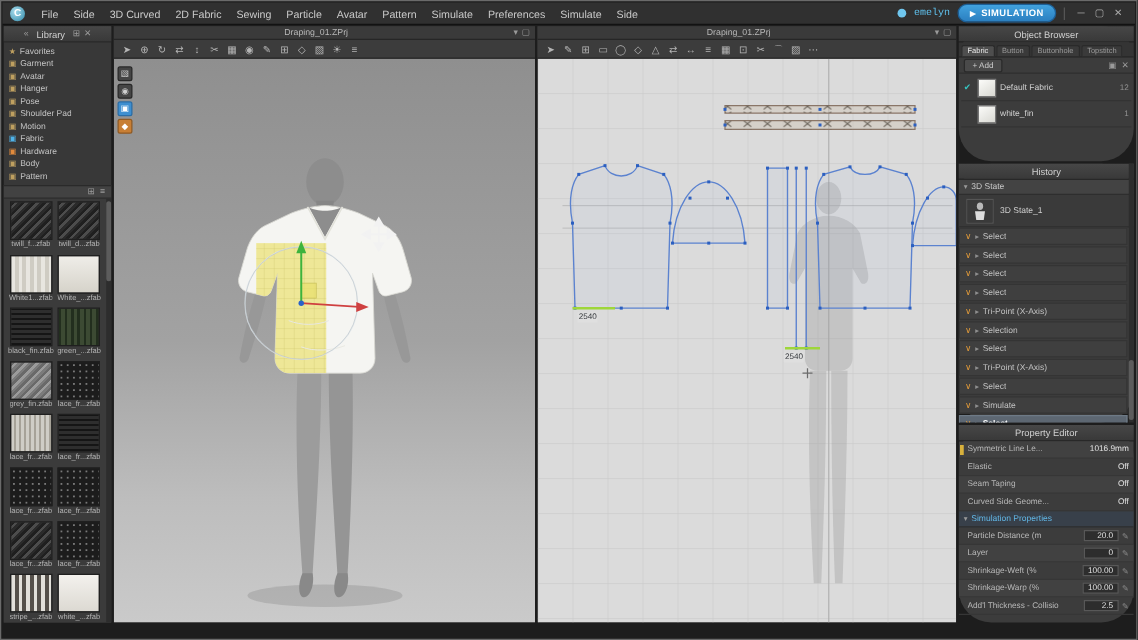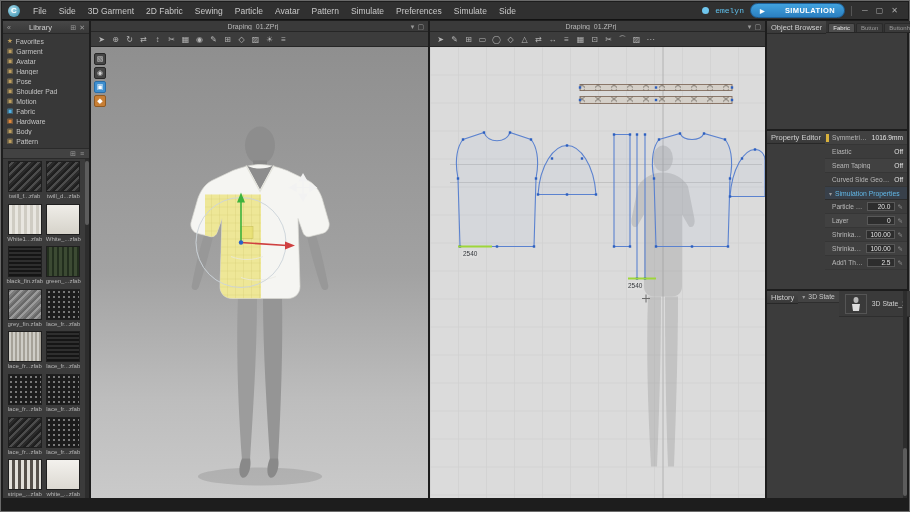--- a/index.html
+++ b/index.html
@@ -13,33 +13,33 @@
 .logo{width:12px;height:12px;border-radius:50%;flex:0 0 auto;
   background:radial-gradient(circle at 35% 35%,#a8dcec,#2f88a8);color:#fff;font-size:8px;
   font-weight:bold;display:flex;align-items:center;justify-content:center;margin-right:6px;}
 .menu-items{display:flex;align-items:center;}
 .menu-item{color:#c9c9c9;font-size:8.5px;padding:2px 6px;cursor:default;white-space:nowrap;}
 .menubar-right{margin-left:auto;display:flex;align-items:center;gap:6px;}
 .user-dot{width:7px;height:7px;border-radius:50%;background:#6fc6ee;}
 .user-name{color:#5fc0ec;font-size:8px;font-family:Liberation Mono, monospace;}
 .sim-btn{background:linear-gradient(#41a2de,#2b7fc0);border:1px solid #1d5f96;border-radius:9px;
   color:#fff;font-size:7.5px;font-weight:bold;padding:2px 9px;display:flex;align-items:center;
-  gap:20px;letter-spacing:.4px;cursor:pointer;}
+  gap:4px;letter-spacing:.4px;cursor:pointer;}
 .sim-ic{font-size:6px;}
 .win-sep{width:1px;height:10px;background:#555;}
 .window-controls{display:flex;align-items:center;}
 .win-icon{color:#aaa;font-size:8px;padding:0 4px;cursor:pointer;}
 
 
 .workspace{position:absolute;top:20px;left:2px;right:2px;bottom:13px;display:flex;gap:2px;}
 
 
 .sidebar{width:86px;flex:0 0 86px;display:flex;flex-direction:column;background:#383838;min-width:0;}
 .panel-header{height:13px;background:linear-gradient(#474747,#393939);display:flex;align-items:center;
-  padding:0 4px;gap:3px;border-bottom:1px solid #282828;flex:0 0 auto;}
+  padding:0 16px;gap:3px;border-bottom:1px solid #282828;flex:0 0 auto;}
 .ph-title{color:#d0d0d0;font-size:7.5px;flex:1;text-align:center;white-space:nowrap;overflow:hidden;}
 .mini-icon{color:#9a9a9a;font-size:7px;line-height:1;cursor:pointer;}
 .lib-list{padding:2px 0;flex:0 0 auto;}
 .lib-item{display:flex;align-items:center;gap:3px;height:10px;padding:0 4px;cursor:pointer;}
 .lib-icon{font-size:6.5px;color:#bfa060;flex:0 0 auto;}
 .lib-icon.acc-blue{color:#4fb3e8;}
 .lib-icon.acc-orange{color:#e08a3c;}
 .lib-label{color:#c4c4c4;font-size:6.8px;white-space:nowrap;overflow:hidden;}
 .swatch-header{height:11px;background:#424242;border-top:1px solid #2a2a2a;border-bottom:1px solid #2a2a2a;
   display:flex;align-items:center;justify-content:flex-end;padding:0 5px;gap:4px;flex:0 0 auto;}
@@ -82,21 +82,21 @@
   font-size:7px;display:flex;align-items:center;justify-content:center;border-radius:2px;cursor:pointer;}
 .strip-icon.active{background:#3e8fd0;color:#fff;border-color:#2a6da6;}
 .strip-icon.accent-orange{background:#c87f35;color:#fff;border-color:#8f5a24;}
 .measure{position:absolute;color:#35383c;font-size:6.5px;background:rgba(225,225,225,.55);
   padding:0 1px;line-height:1.2;}
 .m1{left:32px;top:203px;}
 .m2{left:197px;top:235px;}
 
 
 .right-panel{flex:1;display:flex;flex-direction:column;gap:2px;min-width:0;}
-.rp-section{background:#3c3c3c;display:flex;flex-direction:row;position:relative;min-height:0;}
+.rp-section{background:#3c3c3c;display:flex;flex-direction:column;position:relative;min-height:0;border-radius:26px;}
 .ob{flex:0 0 108px;}
 .pe{flex:0 0 158px;}
 .hist{flex:1;}
 .ob-tabs{height:12px;display:flex;align-items:flex-end;background:#343434;padding:0 2px;gap:1px;
   border-bottom:1px solid #262626;flex:0 0 auto;}
 .ob-tab{font-size:6px;color:#9a9a9a;background:#3a3a3a;padding:1px 4px;border:1px solid #2a2a2a;
   border-bottom:none;border-radius:2px 2px 0 0;white-space:nowrap;overflow:hidden;cursor:pointer;}
 .ob-tab.active{background:#4e4e4e;color:#e8e8e8;}
 .ob-actions{height:13px;display:flex;align-items:center;padding:0 4px;gap:4px;
   border-bottom:1px solid #2e2e2e;flex:0 0 auto;}
@@ -145,21 +145,21 @@
 
 <div class="app">
 
   <div class="menubar">
     <div class="logo">
         <span>C</span>
       </div>
     <div class="menu-items">
         <div class="menu-item">File</div>
         <div class="menu-item">Side</div>
-        <div class="menu-item">3D Garment</div>
+        <div class="menu-item">3D Curved</div>
         <div class="menu-item">2D Fabric</div>
         <div class="menu-item">Sewing</div>
         <div class="menu-item">Particle</div>
         <div class="menu-item">Avatar</div>
         <div class="menu-item">Pattern</div>
         <div class="menu-item">Simulate</div>
         <div class="menu-item">Preferences</div>
         <div class="menu-item">Simulate</div>
         <div class="menu-item">Side</div>
       </div>
@@ -555,74 +555,20 @@
             </div>
             <div class="fab-row">
               <span class="fab-check">✔</span>
               <span class="fab-thumb"></span>
               <span class="fab-name">white_fin</span>
               <span class="fab-count">1</span>
             </div>
           </div>
       </div>
 
-      <div class="rp-section pe">
-        <div class="panel-header">
-          <span class="ph-title">Property Editor</span>
-        </div>
-        <div class="prop-rows">
-            <div class="prop-row">
-              <span class="marker"></span>
-              <span class="prop-label">Symmetric Line Le...</span>
-              <span class="prop-value">1016.9mm</span>
-            </div>
-            <div class="prop-row">
-              <span class="prop-label">Elastic</span>
-              <span class="prop-value">Off</span>
-            </div>
-            <div class="prop-row">
-              <span class="prop-label">Seam Taping</span>
-              <span class="prop-value">Off</span>
-            </div>
-            <div class="prop-row">
-              <span class="prop-label">Curved Side Geome...</span>
-              <span class="prop-value">Off</span>
-            </div>
-            <div class="prop-section">
-              <span class="sec-arrow">▾</span>
-              <span>Simulation Properties</span>
-            </div>
-            <div class="prop-row">
-              <span class="prop-label">Particle Distance (m</span>
-              <span class="prop-value boxed">20.0</span>
-              <span class="prop-pencil">✎</span>
-            </div>
-            <div class="prop-row">
-              <span class="prop-label">Layer</span>
-              <span class="prop-value boxed">0</span>
-              <span class="prop-pencil">✎</span>
-            </div>
-            <div class="prop-row">
-              <span class="prop-label">Shrinkage-Weft (%</span>
-              <span class="prop-value boxed">100.00</span>
-              <span class="prop-pencil">✎</span>
-            </div>
-            <div class="prop-row">
-              <span class="prop-label">Shrinkage-Warp (%</span>
-              <span class="prop-value boxed">100.00</span>
-              <span class="prop-pencil">✎</span>
-            </div>
-            <div class="prop-row">
-              <span class="prop-label">Add'l Thickness - Collisio</span>
-              <span class="prop-value boxed">2.5</span>
-              <span class="prop-pencil">✎</span>
-            </div>
-          </div>
-      </div>
-
       <div class="rp-section hist">
         <div class="panel-header">
           <span class="ph-title">History</span>
         </div>
         <div class="hist-subheader">
           <span class="sec-ar sec-arrow">▾</span>
           <span>3D State</span>
         </div>
         <div class="state-row">
           <span class="state-thumb">
@@ -689,15 +635,69 @@
               <span class="hist-v">∨</span>
               <span class="hist-ic">▸</span>
               <span class="hist-label">Select</span>
             </div>
           </div>
         <div class="vscroll">
             <div class="vthumb" style="top:auto;bottom:2px;height:48px"></div>
           </div>
       </div>
 
+      <div class="rp-section pe">
+        <div class="panel-header">
+          <span class="ph-title">Property Editor</span>
+        </div>
+        <div class="prop-rows">
+            <div class="prop-row">
+              <span class="marker"></span>
+              <span class="prop-label">Symmetric Line Le...</span>
+              <span class="prop-value">1016.9mm</span>
+            </div>
+            <div class="prop-row">
+              <span class="prop-label">Elastic</span>
+              <span class="prop-value">Off</span>
+            </div>
+            <div class="prop-row">
+              <span class="prop-label">Seam Taping</span>
+              <span class="prop-value">Off</span>
+            </div>
+            <div class="prop-row">
+              <span class="prop-label">Curved Side Geome...</span>
+              <span class="prop-value">Off</span>
+            </div>
+            <div class="prop-section">
+              <span class="sec-arrow">▾</span>
+              <span>Simulation Properties</span>
+            </div>
+            <div class="prop-row">
+              <span class="prop-label">Particle Distance (m</span>
+              <span class="prop-value boxed">20.0</span>
+              <span class="prop-pencil">✎</span>
+            </div>
+            <div class="prop-row">
+              <span class="prop-label">Layer</span>
+              <span class="prop-value boxed">0</span>
+              <span class="prop-pencil">✎</span>
+            </div>
+            <div class="prop-row">
+              <span class="prop-label">Shrinkage-Weft (%</span>
+              <span class="prop-value boxed">100.00</span>
+              <span class="prop-pencil">✎</span>
+            </div>
+            <div class="prop-row">
+              <span class="prop-label">Shrinkage-Warp (%</span>
+              <span class="prop-value boxed">100.00</span>
+              <span class="prop-pencil">✎</span>
+            </div>
+            <div class="prop-row">
+              <span class="prop-label">Add'l Thickness - Collisio</span>
+              <span class="prop-value boxed">2.5</span>
+              <span class="prop-pencil">✎</span>
+            </div>
+          </div>
+      </div>
+
     </aside>
   </div>
 </div>
 
 </body></html>

